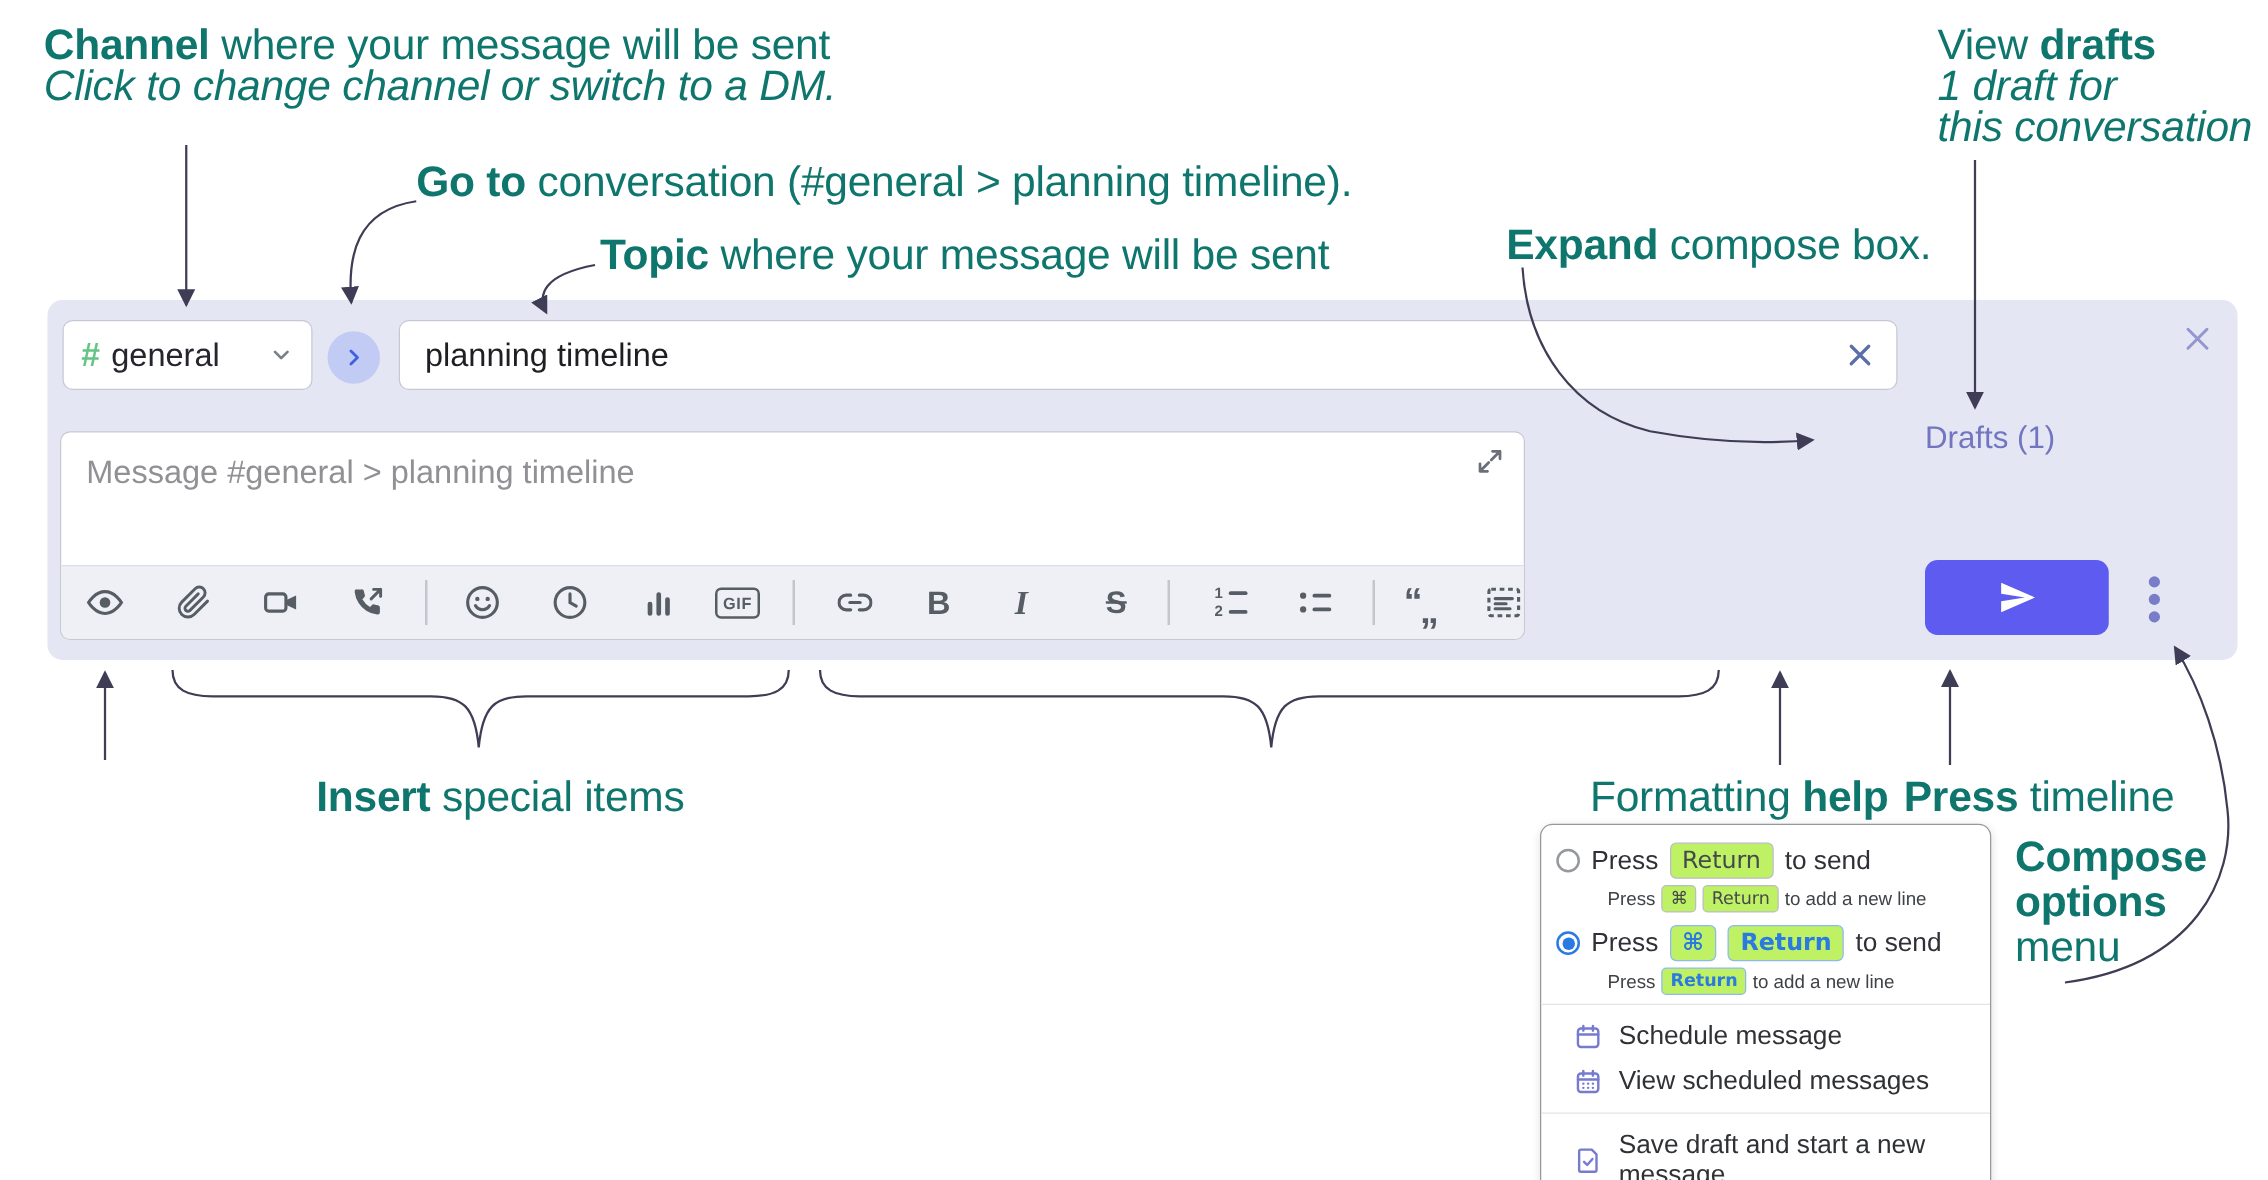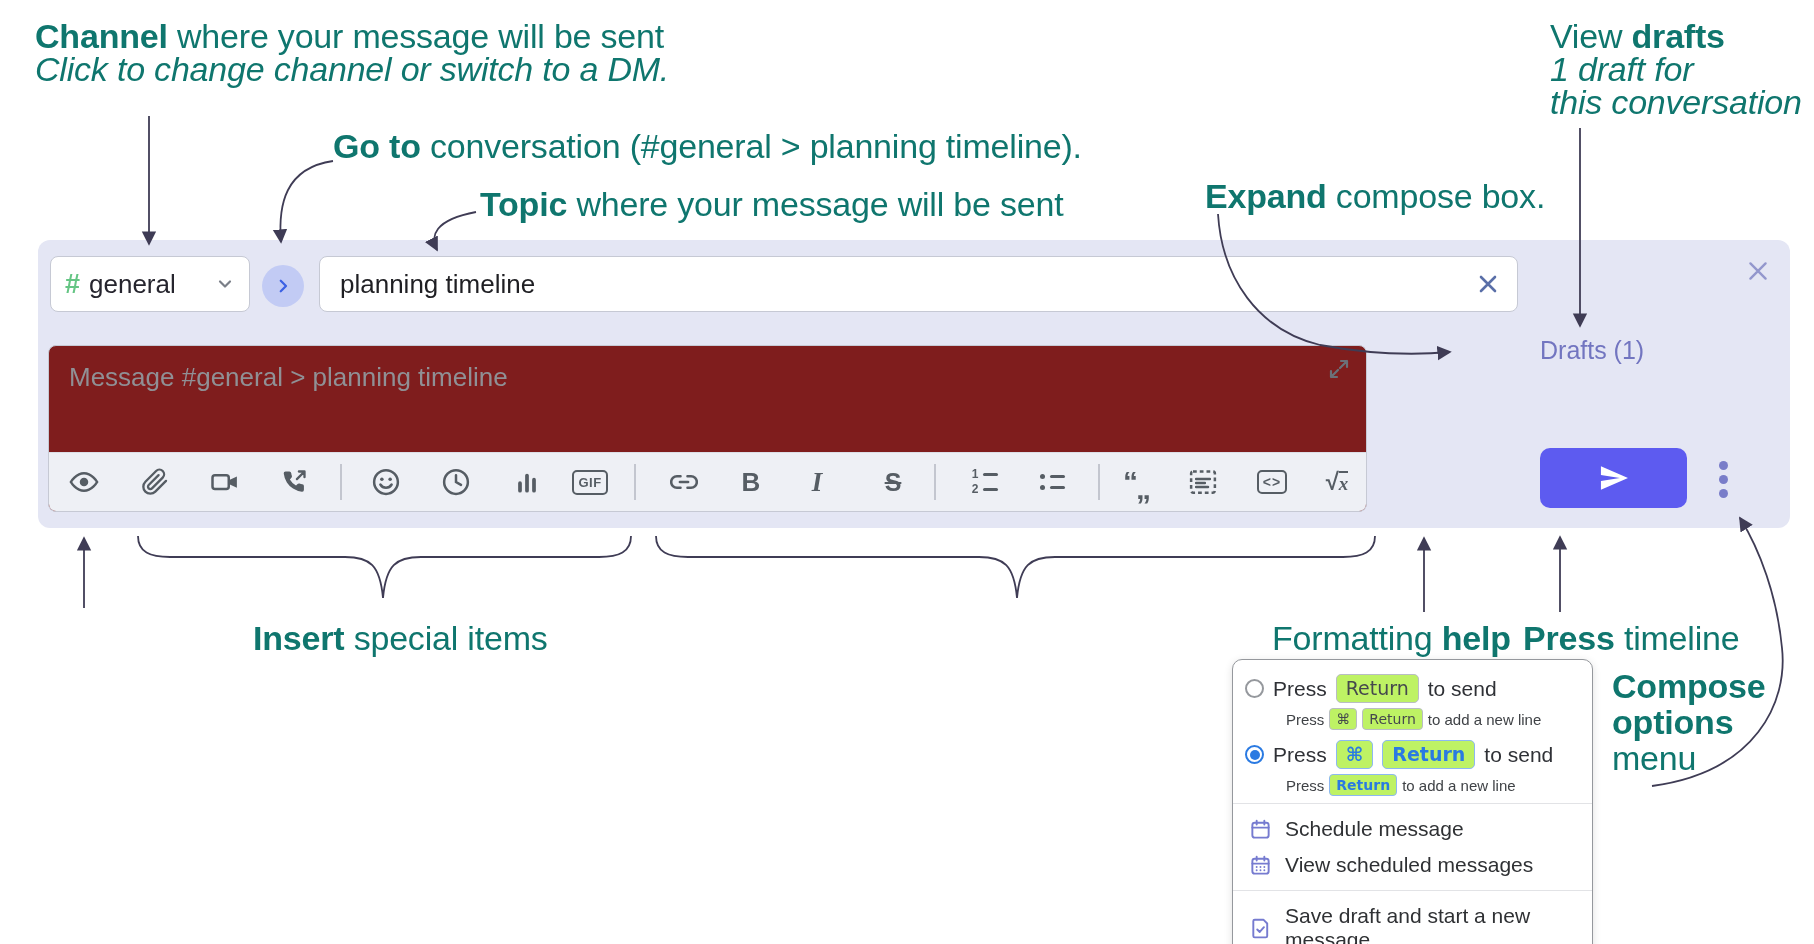--- a/index.html
+++ b/index.html
@@ -12,21 +12,21 @@
 
   
   .compose{position:absolute;left:38px;top:240px;width:1752px;height:288px;background:#e4e6f4;border-radius:12px;z-index:2;}
   .channel-box{position:absolute;left:12px;top:16px;width:200px;height:56px;background:#fff;border:1px solid #c6c9d4;border-radius:8px;display:flex;align-items:center;padding:0 14px;box-sizing:border-box;cursor:pointer;}
   .hash{color:#65c584;font-weight:700;font-size:27px;margin-right:9px;}
   .chan-name{font-size:26px;color:#26252e;flex:1;}
   .go-circle{position:absolute;left:224px;top:25px;width:42px;height:42px;border-radius:50%;background:#c2cbf4;display:flex;align-items:center;justify-content:center;}
   .topic-input{position:absolute;left:281px;top:16px;width:1199px;height:56px;background:#fff;border:1px solid #c6c9d4;border-radius:8px;box-sizing:border-box;font-family:"Liberation Sans",sans-serif;font-size:26px;color:#1f1f23;padding:0 56px 0 20px;}
   .topic-clear{position:absolute;left:1436px;top:30px;width:28px;height:28px;display:flex;align-items:center;justify-content:center;cursor:pointer;}
   .compose-close{position:absolute;left:1705px;top:16px;width:30px;height:30px;display:flex;align-items:center;justify-content:center;cursor:pointer;}
-  .msg-box{position:absolute;left:10px;top:105px;width:1319px;height:167px;background:#7f1d1d;border:1px solid #c6c9d4;border-radius:8px;box-sizing:border-box;overflow:hidden;}
+  .msg-box{position:absolute;left:10px;top:105px;width:1172px;height:167px;background:#ffffff;border:1px solid #c6c9d4;border-radius:8px;box-sizing:border-box;overflow:hidden;}
   .msg-placeholder{position:absolute;left:20px;top:16px;font-size:26px;color:#909095;}
   .expand-btn{position:absolute;right:14px;top:10px;width:26px;height:26px;display:flex;align-items:center;justify-content:center;cursor:pointer;}
   .toolbar{position:absolute;left:0;bottom:0;width:100%;height:58px;background:#eef0f5;border-top:1px solid #dcdee6;}
   .ti{position:absolute;top:14px;width:30px;height:30px;display:flex;align-items:center;justify-content:center;color:#565d64;cursor:pointer;}
   .tdiv{position:absolute;top:11px;width:2px;height:36px;background:#c3c6cf;}
   .tb-txt{font-size:24px;font-weight:700;color:#565d64;}
   .gif-box{border:2px solid #565d64;border-radius:5px;font-size:13px;font-weight:700;padding:3px 4px;letter-spacing:0.5px;}
   .code-box{border:2px solid #565d64;border-radius:5px;font-size:14px;font-weight:700;padding:2px 4px;letter-spacing:1px;}
   .quote-ic{font-size:30px;font-weight:700;letter-spacing:-2px;line-height:10px;}
   .q2{position:relative;top:7px;}
@@ -47,21 +47,21 @@
   .opt{padding:4px 14px 0 12px;}
   .opt-main{display:flex;align-items:center;gap:9px;font-size:21px;color:#2f3136;}
   .opt-sub{margin:5px 0 6px 41px;font-size:15px;color:#3f4246;display:flex;align-items:center;gap:5px;}
   .radio{width:19px;height:19px;border-radius:50%;border:2px solid #95989d;box-sizing:border-box;background:#fff;flex:none;cursor:pointer;}
   .radio.sel{border-color:#2a7ae2;position:relative;}
   .radio.sel::after{content:"";position:absolute;left:2.5px;top:2.5px;width:10px;height:10px;border-radius:50%;background:#2a7ae2;}
   .key{display:inline-block;border:1px solid #b9bdc4;border-radius:5px;background:#bef264;padding:0 9px;line-height:27px;color:#45484d;font-family:"DejaVu Sans","Liberation Sans",sans-serif;font-size:19px;}
   .key.sm{padding:0 6px;line-height:20px;font-size:14px;border-radius:4px;}
   .key.blue{border-color:#8db8f2;color:#2a7ae2;font-weight:700;}
   .pdiv{height:1px;background:#e2e3e6;margin:7px 0;}
-  .pitem{display:flex;align-items:center;gap:13px;padding:6px 16px;font-size:21px;color:#2f3134;cursor:pointer;}
+  .pitem{display:flex;align-items:center;gap:13px;padding:6px 26px;font-size:21px;color:#2f3134;cursor:pointer;}
   .pitem svg{flex:none;}
 </style>
 </head>
 <body>
 <div id="stage">
 
 <div class="ann" style="left:35px;top:20px;">
   <div><span class="b">Channel</span><span> where your message will be sent</span></div>
   <div class="i">Click to change channel or switch to a DM.</div>
 </div>

